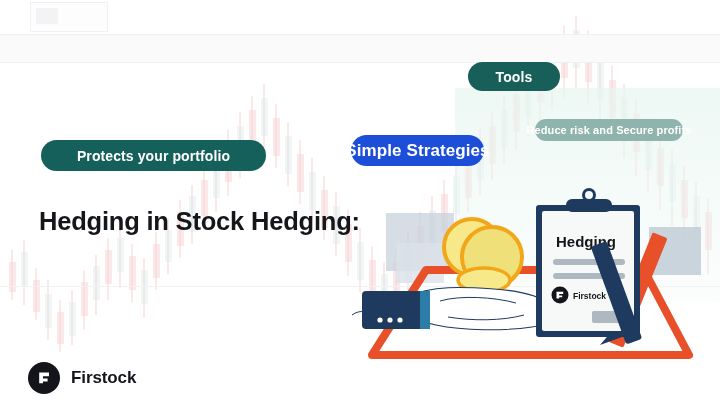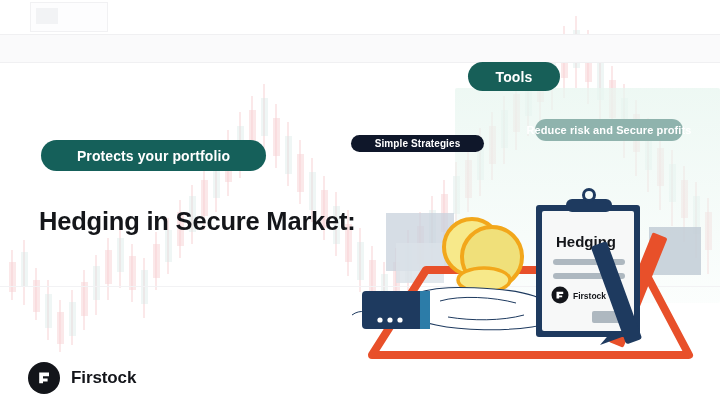--- a/index.html
+++ b/index.html
@@ -30,21 +30,21 @@
     position:absolute;
     display:flex; align-items:center; justify-content:center;
     color:#ffffff;
     font-weight:bold;
     border-radius:999px;
     white-space:nowrap;
     letter-spacing:.1px;
   }
   .pill-tools      { left:468px; top:62px;  width:92px;  height:29px; font-size:14px; background:#175f58; }
   .pill-portfolio  { left:41px;  top:140px; width:225px; height:31px; font-size:14px; background:#15605a; }
-  .pill-simple     { left:351px; top:135px; width:133px; height:17px; font-size:10px; background:#0f172a; }
+  .pill-simple     { left:351px; top:135px; width:133px; height:31px; font-size:17px; background:#1d4ed8; }
   .pill-reduce     { left:535px; top:119px; width:148px; height:22px; font-size:11px; background:#8fb3ad; }
 
   
   .headline {
     position:absolute; left:39px; top:200px; width:400px;
     color:#14161a;
     font-size:25.5px;
     font-weight:bold;
     line-height:42px;
     letter-spacing:-.2px;
@@ -217,21 +217,21 @@
 
   <div class="pill pill-simple">
     <span>Simple Strategies</span>
   </div>
 
   <div class="pill pill-reduce">
     <span>Reduce risk and Secure profits</span>
   </div>
 
   <div class="headline">
-    <span class="ln">Hedging in Secure Market:</span>
+    <span class="ln">Hedging in Stock Hedging:</span>
   </div>
 
   <div class="illus">
     <svg width="390" height="200" viewBox="0 0 390 200" xmlns="http://www.w3.org/2000/svg">
 
       <rect x="42" y="28" width="68" height="58" fill="#c8d2dc" opacity="0.75"></rect>
       <rect x="52" y="58" width="48" height="40" fill="#dbe2e8" opacity="0.8"></rect>
       <rect x="305" y="42" width="52" height="48" fill="#c2ccd6" opacity="0.85"></rect>
 
       <g>

